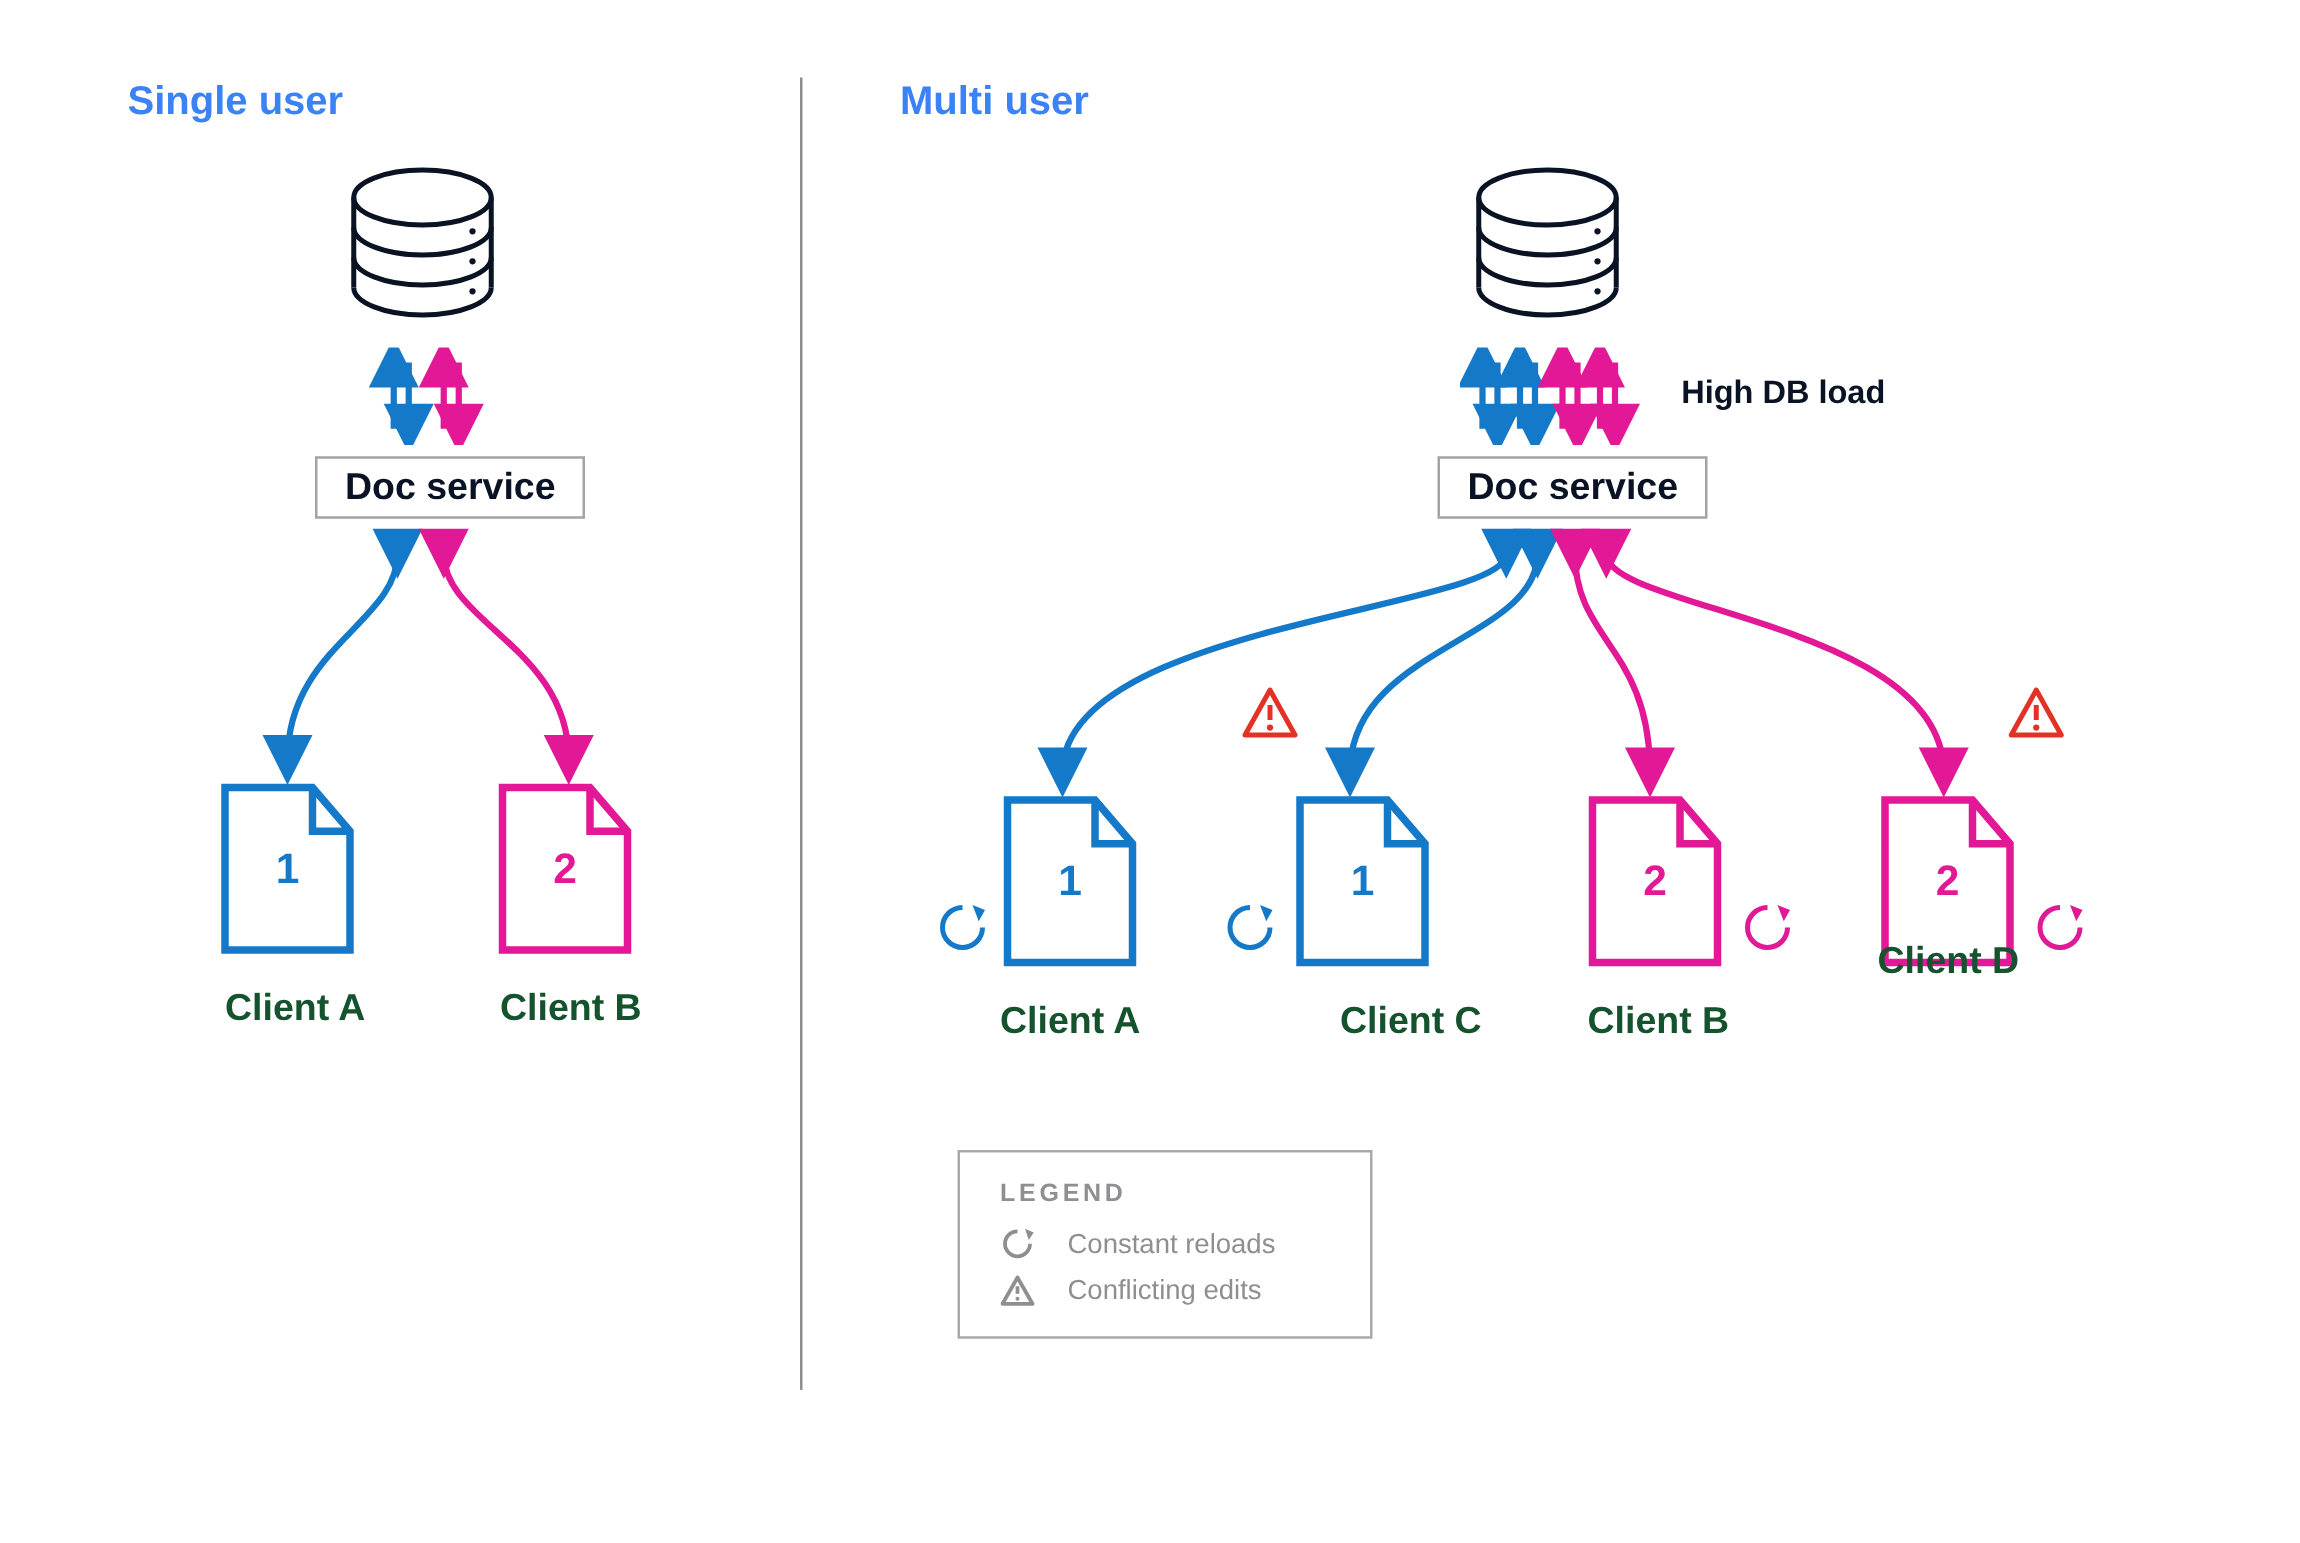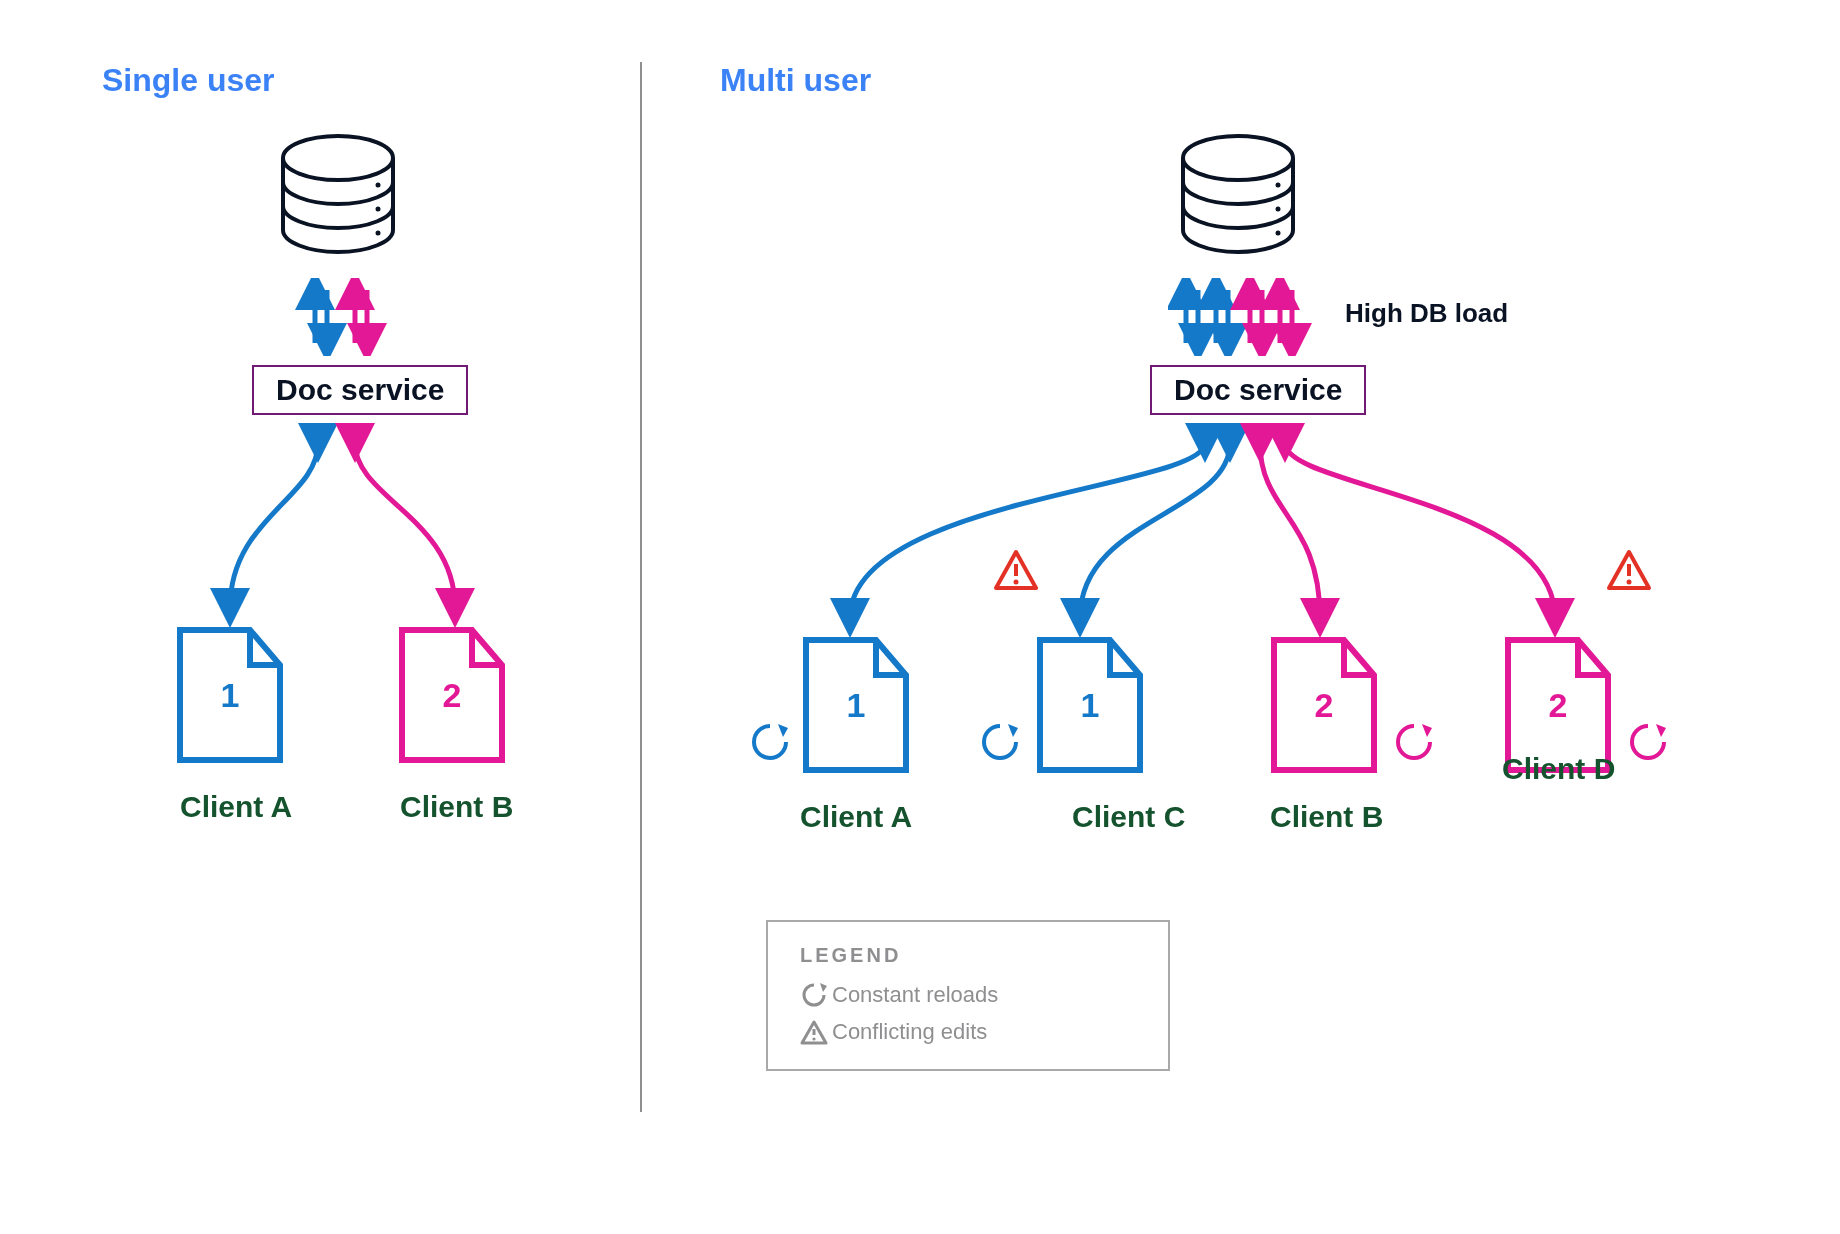--- a/index.html
+++ b/index.html
@@ -1,28 +1,28 @@
 <!DOCTYPE html>
 <html><head>
 <meta charset="utf-8">
 <style>
   *{box-sizing:border-box;margin:0;padding:0}
   html,body{width:1840px;height:1234px}
   body{font-family:Helvetica,Arial,sans-serif;background:#fff;color:#0a1323;position:relative}
   .title{position:absolute;font-size:32px;font-weight:700;color:#3b82f6}
-  .box{position:absolute;border:2px solid #701a75;display:flex;align-items:center;justify-content:center;font-size:30px;font-weight:700;padding:6px 22px}
+  .box{position:absolute;border:2px solid #a3a3a3;display:flex;align-items:center;justify-content:center;font-size:30px;font-weight:700;padding:6px 22px}
   .label{position:absolute;font-size:30px;font-weight:700;color:#14532d}
   .annot{position:absolute;font-size:26px;font-weight:700;color:#0a1323}
   .file{position:absolute;width:120px;height:150px;display:flex;align-items:center;justify-content:center;font-size:34px;font-weight:800}
   .file.blue{color:#1579c9}
   .file.magenta{color:#e21896}
   .file svg{position:absolute;inset:0}
   .legend{position:absolute;border:2px solid #a9a9ab;padding:22px 32px 24px;color:#8f8f91}
   .legend .lg-title{font-size:20px;letter-spacing:3px;font-weight:600;margin-bottom:14px}
-  .legend .lg-row{display:flex;align-items:center;gap:4px;font-size:22px;margin-top:10px}
+  .legend .lg-row{display:flex;align-items:center;gap:26px;font-size:22px;margin-top:10px}
   .divider{position:absolute;width:2px;background:#8f8f91}
 </style>
 </head>
 <body>
 
 <div class="title" style="left:102px;top:62px">Single user</div>
 
 <svg style="position:absolute;left:268px;top:130px" width="140" height="140" viewBox="0 0 140 140">
   <ellipse cx="70" cy="28" rx="55" ry="22" fill="none" stroke="#0a1323" stroke-width="4"></ellipse>
   <path d="M15 28 V100" fill="none" stroke="#0a1323" stroke-width="4"></path>
@@ -192,21 +192,21 @@
 <svg style="position:absolute;left:1626px;top:720px" width="44" height="44">
     <path d="M22 6a16 16 0 1 0 16 16" fill="none" stroke="#e21896" stroke-width="4"></path>
     <path d="M30 4l10 4-5 9Z" fill="#e21896"></path>
   </svg>
 
 <div class="label" style="left:800px;top:800px">Client A</div>
 <div class="label" style="left:1072px;top:800px">Client C</div>
 <div class="label" style="left:1270px;top:800px">Client B</div>
 <div class="label" style="left:1502px;top:752px">Client D</div>
 
-<div class="legend" style="left:766px;top:920px;width:404px">
+<div class="legend" style="left:766px;top:920px;width:332px">
   <div class="lg-title">LEGEND</div>
   <div class="lg-row">
     <svg width="28" height="28">
         <path d="M14 4a10 10 0 1 0 10 10" fill="none" stroke="#8f8f91" stroke-width="3"></path>
         <path d="M20 2l7 3-4 6Z" fill="#8f8f91"></path>
       </svg>
     <span>Constant reloads</span>
   </div>
   <div class="lg-row">
     <svg width="28" height="26">

